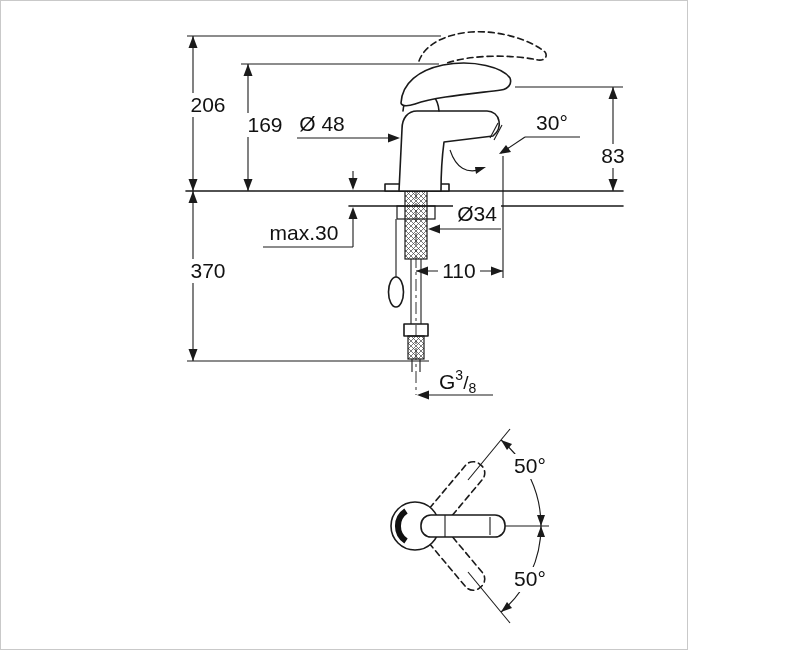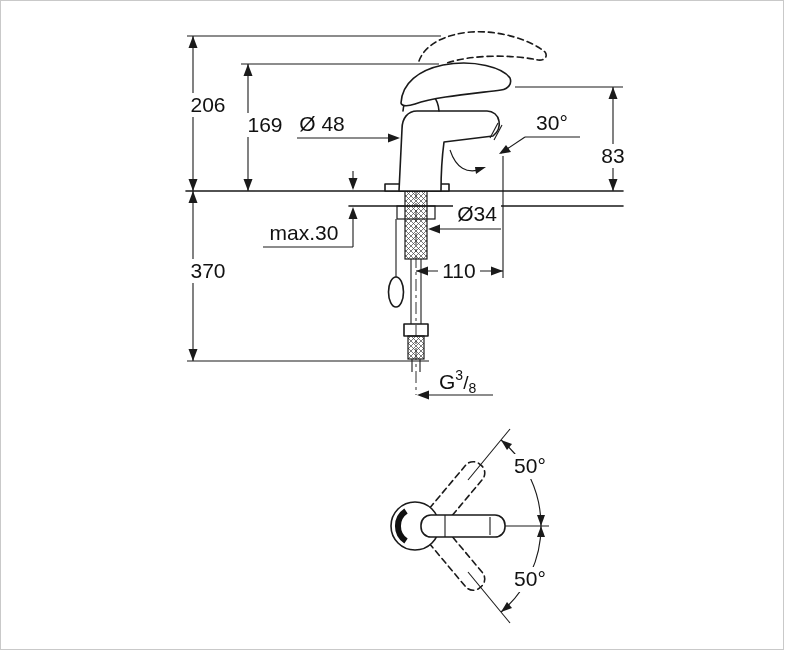--- a/index.html
+++ b/index.html
@@ -1,18 +1,18 @@
 <!DOCTYPE html>
 <html><head>
 <meta charset="utf-8">
 <style>
   html,body { margin:0; padding:0; background:#ffffff; }
   .page {
     position:relative;
-    width:784px; height:650px;
+    width:688px; height:650px;
     box-sizing:border-box;
     border:1px solid #c9c9c9;
     background:#ffffff;
     font-family:"Liberation Sans", sans-serif;
   }
   svg { display:block; }
   .ln  { stroke:#1a1a1a; stroke-width:1.6; fill:none; stroke-linecap:round; stroke-linejoin:round; }
   .fig { stroke:#1a1a1a; stroke-width:1.6; fill:#ffffff; stroke-linejoin:round; }
   .thin{ stroke:#1a1a1a; stroke-width:1.1; fill:none; }
   .dash{ stroke-dasharray:6 4; }

